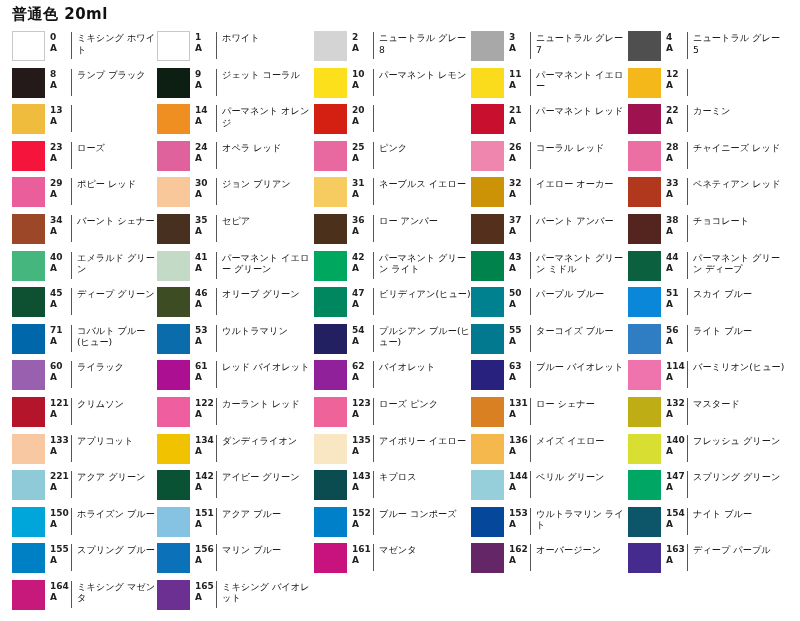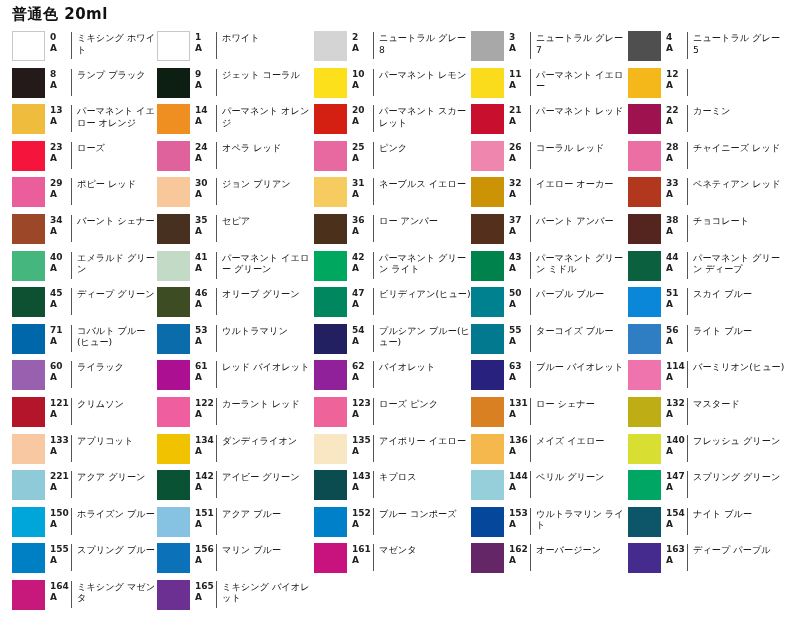--- a/index.html
+++ b/index.html
@@ -205,39 +205,37 @@
         </div>
       </div>
       <div class="row">
         <div class="cell">
           <div class="swatch" style="background: rgb(240, 188, 62);"></div>
           <div class="codebox">
             <span class="code">13</span>
             <span class="grade">A</span>
           </div>
           <div class="divider"></div>
-          <div class="name">パーマネント イエロー オレンジ</div>
         </div>
         <div class="cell">
           <div class="swatch" style="background: rgb(239, 143, 34);"></div>
           <div class="codebox">
             <span class="code">14</span>
             <span class="grade">A</span>
           </div>
           <div class="divider"></div>
           <div class="name">パーマネント オレンジ</div>
         </div>
         <div class="cell">
           <div class="swatch" style="background: rgb(212, 31, 19);"></div>
           <div class="codebox">
             <span class="code">20</span>
             <span class="grade">A</span>
           </div>
           <div class="divider"></div>
-          <div class="name">パーマネント スカーレット</div>
         </div>
         <div class="cell">
           <div class="swatch" style="background: rgb(200, 16, 46);"></div>
           <div class="codebox">
             <span class="code">21</span>
             <span class="grade">A</span>
           </div>
           <div class="divider"></div>
           <div class="name">パーマネント レッド</div>
         </div>

